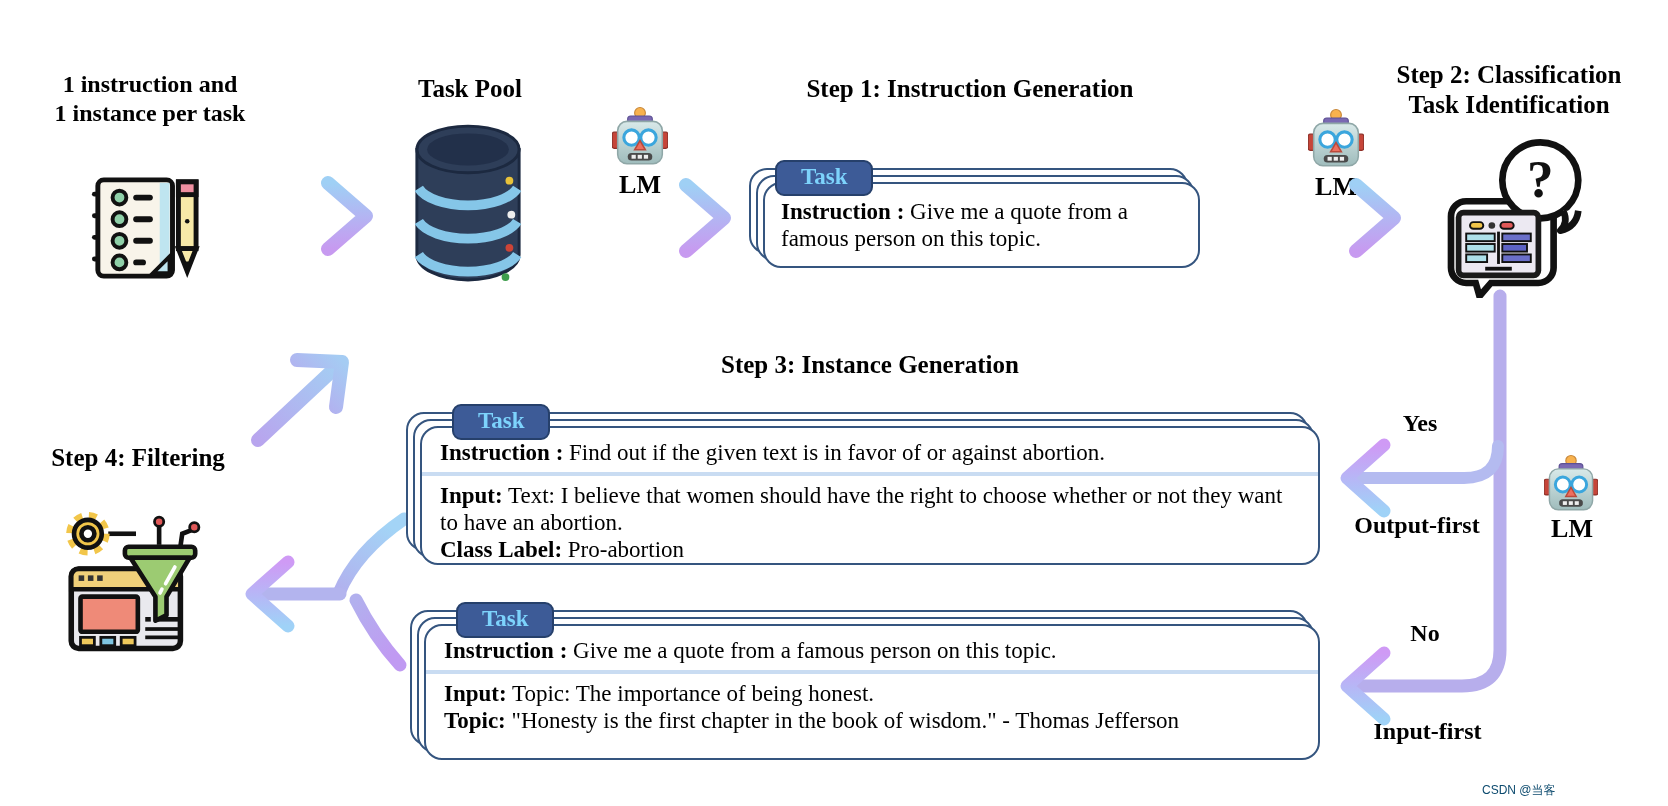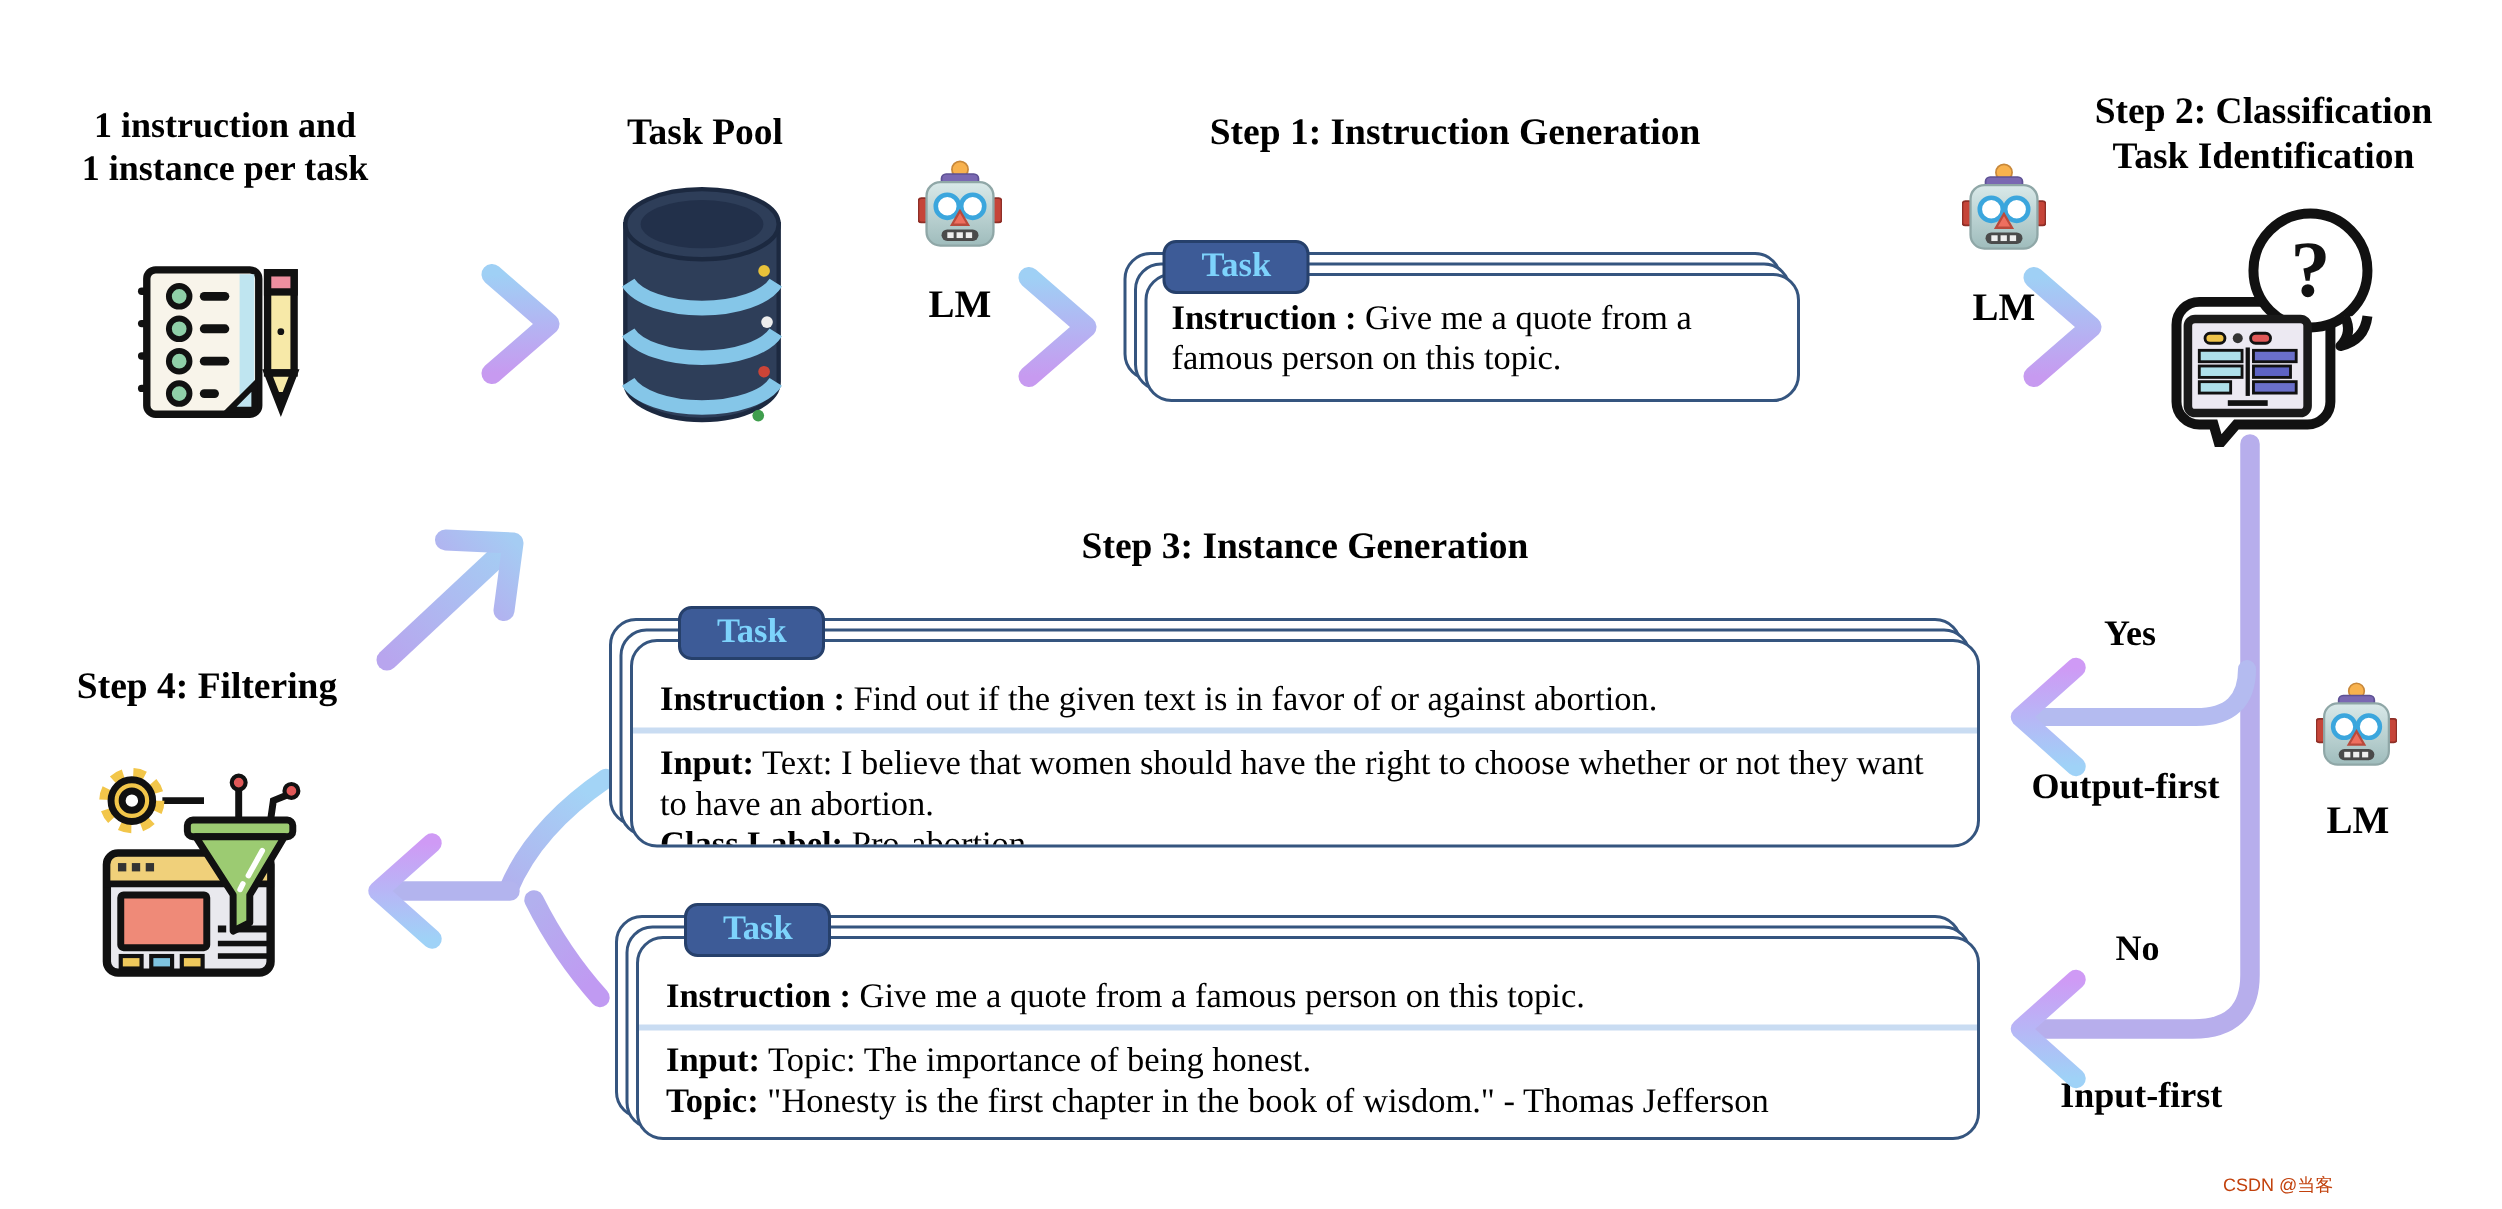--- a/index.html
+++ b/index.html
@@ -1,40 +1,40 @@
 <!DOCTYPE html>
 <html><head>
 <meta charset="utf-8">
 <style>
   html,body{margin:0;padding:0;background:#fff;}
   #canvas{position:relative;width:1668px;height:806px;background:#fff;overflow:hidden;
           font-family:"Liberation Serif","DejaVu Serif",serif;color:#000;}
   .abs{position:absolute;}
   .title{font-weight:bold;font-size:25px;text-align:center;line-height:1.18;}
   .seedtext{font-weight:bold;font-size:24px;text-align:center;line-height:1.22;}
-  .lm{font-weight:bold;font-size:26px;text-align:center;margin-top:18px;}
+  .lm{font-weight:bold;font-size:26px;text-align:center;}
   .branchlab{font-weight:bold;font-size:24px;text-align:center;}
   svg{display:block;}
   #arrows{position:absolute;left:0;top:0;z-index:1;pointer-events:none;}
 
   
   .card{z-index:2;}
   .card .ghost,.card .body{position:absolute;background:#fff;border:2.5px solid #35557f;border-radius:18px;}
   .card .g1{top:20px;left:2px;right:12px;bottom:14px;z-index:1;}
   .card .g2{top:27px;left:9px;right:6px;bottom:7px;z-index:2;}
   .card .body{top:34px;left:16px;right:0;bottom:0;z-index:3;overflow:hidden;}
   .card .tab{position:absolute;top:12px;z-index:4;background:#3d5b97;border:2px solid #26406b;
              border-radius:9px;color:#7dd3fc;font-weight:bold;font-size:23px;padding:2px 24px 4px;}
   .cardtext{font-size:23px;line-height:1.18;}
   .cardtext .b{font-weight:bold;}
-  .row1{padding:24px 18px 4px;}
+  .row1{padding:11px 18px 4px;}
   .divider{height:4px;background:#c9dcf2;border:0;margin:2px 0;}
   .row2{padding:4px 18px 8px;}
   .center-col{display:flex;align-items:center;height:100%;padding:0 16px;box-sizing:border-box;}
-  #watermark{font-family:"Liberation Sans",sans-serif;font-size:12px;color:#c2410c;}
+  #watermark{font-family:"Liberation Sans",sans-serif;font-size:12px;color:#0c4a6e;}
 </style>
 </head>
 <body>
 
 <div id="canvas">
 
   <svg width="0" height="0" style="position:absolute">
     <defs>
       <linearGradient id="gradR" x1="0" y1="0" x2="1" y2="0">
         <stop offset="0" stop-color="#a6c2ee"></stop>

